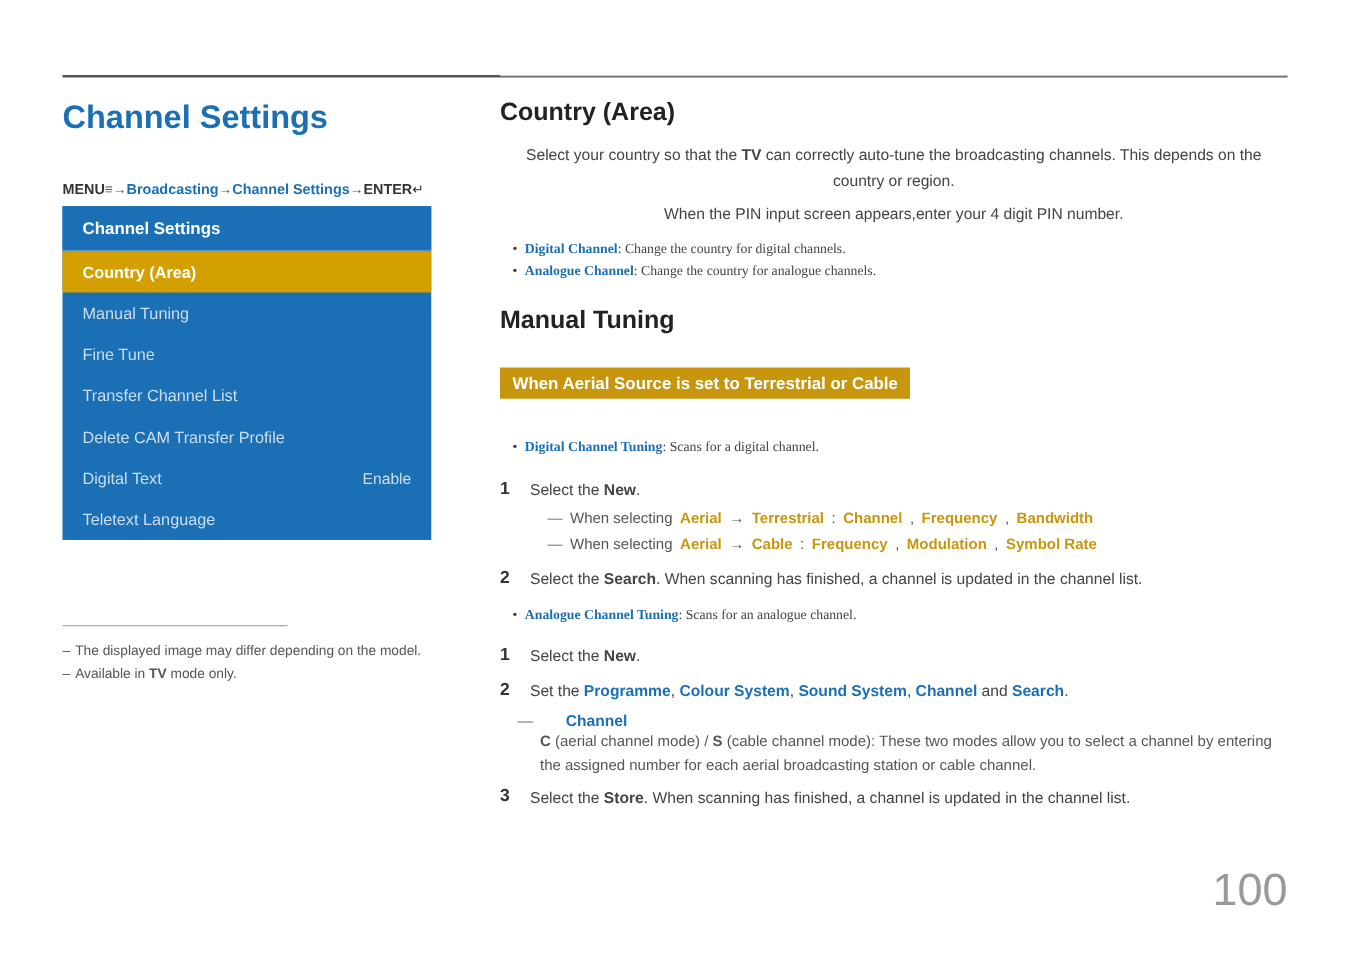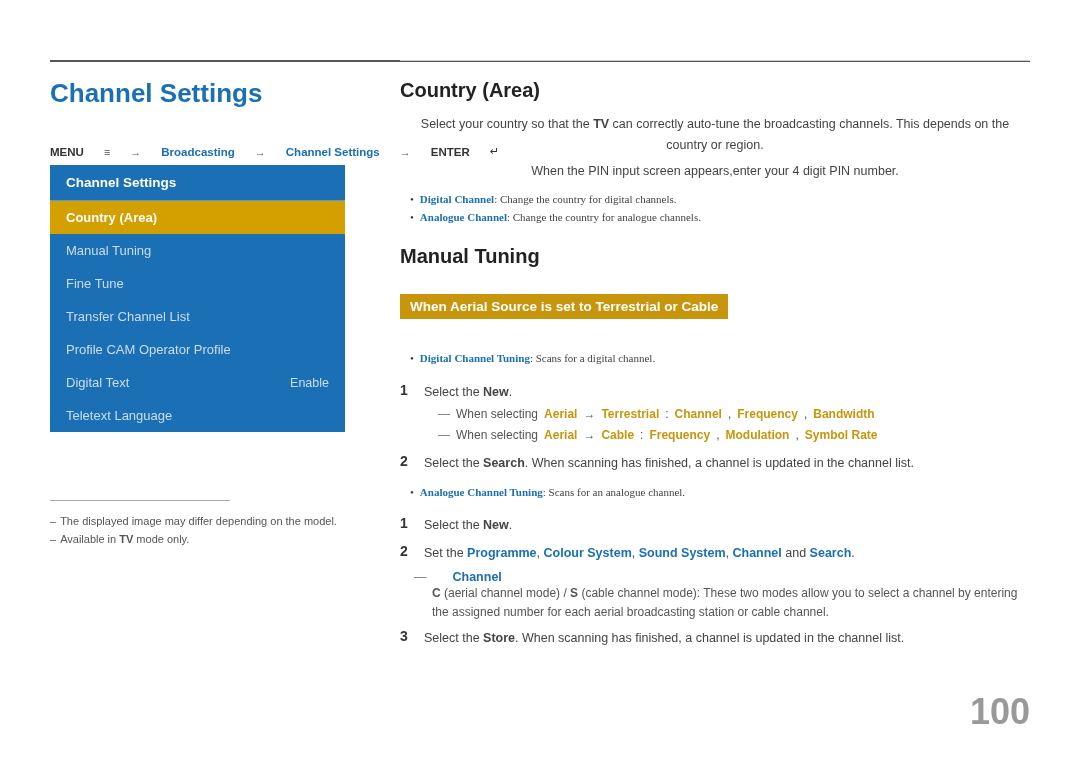--- a/index.html
+++ b/index.html
@@ -33,21 +33,21 @@
     }
 
     .breadcrumb {
       position: absolute;
       top: 145px;
       left: 50px;
       font-size: 11.5px;
       color: #333;
       display: flex;
       align-items: center;
-      gap: 20px;
+      gap: 0;
       justify-content: space-between;
     }
 
     .breadcrumb .menu-label {
       color: #333;
       font-weight: bold;
     }
 
     .breadcrumb .menu-icon {
       font-size: 11px;
@@ -274,21 +274,21 @@
       color: #555;
       margin-left: 18px;
       line-height: 1.6;
     }
 
     .page-number {
       position: absolute;
       bottom: 30px;
       right: 50px;
       font-size: 36px;
-      font-weight: bold;
+      font-weight: normal;
       color: #999;
     }
 
     .section-block {
       margin-bottom: 10px;
     }
   </style>
 </head>
 <body>
 
@@ -316,21 +316,21 @@
   <div class="sidebar-item">
     <span>Manual Tuning</span>
   </div>
   <div class="sidebar-item">
     <span>Fine Tune</span>
   </div>
   <div class="sidebar-item">
     <span>Transfer Channel List</span>
   </div>
   <div class="sidebar-item">
-    <span>Profile CAM Operator Profile</span>
+    <span>Delete CAM Transfer Profile</span>
   </div>
   <div class="sidebar-item">
     <span>Digital Text</span>
     <span class="item-value">Enable</span>
   </div>
   <div class="sidebar-item">
     <span>Teletext Language</span>
   </div>
 </div>
 

